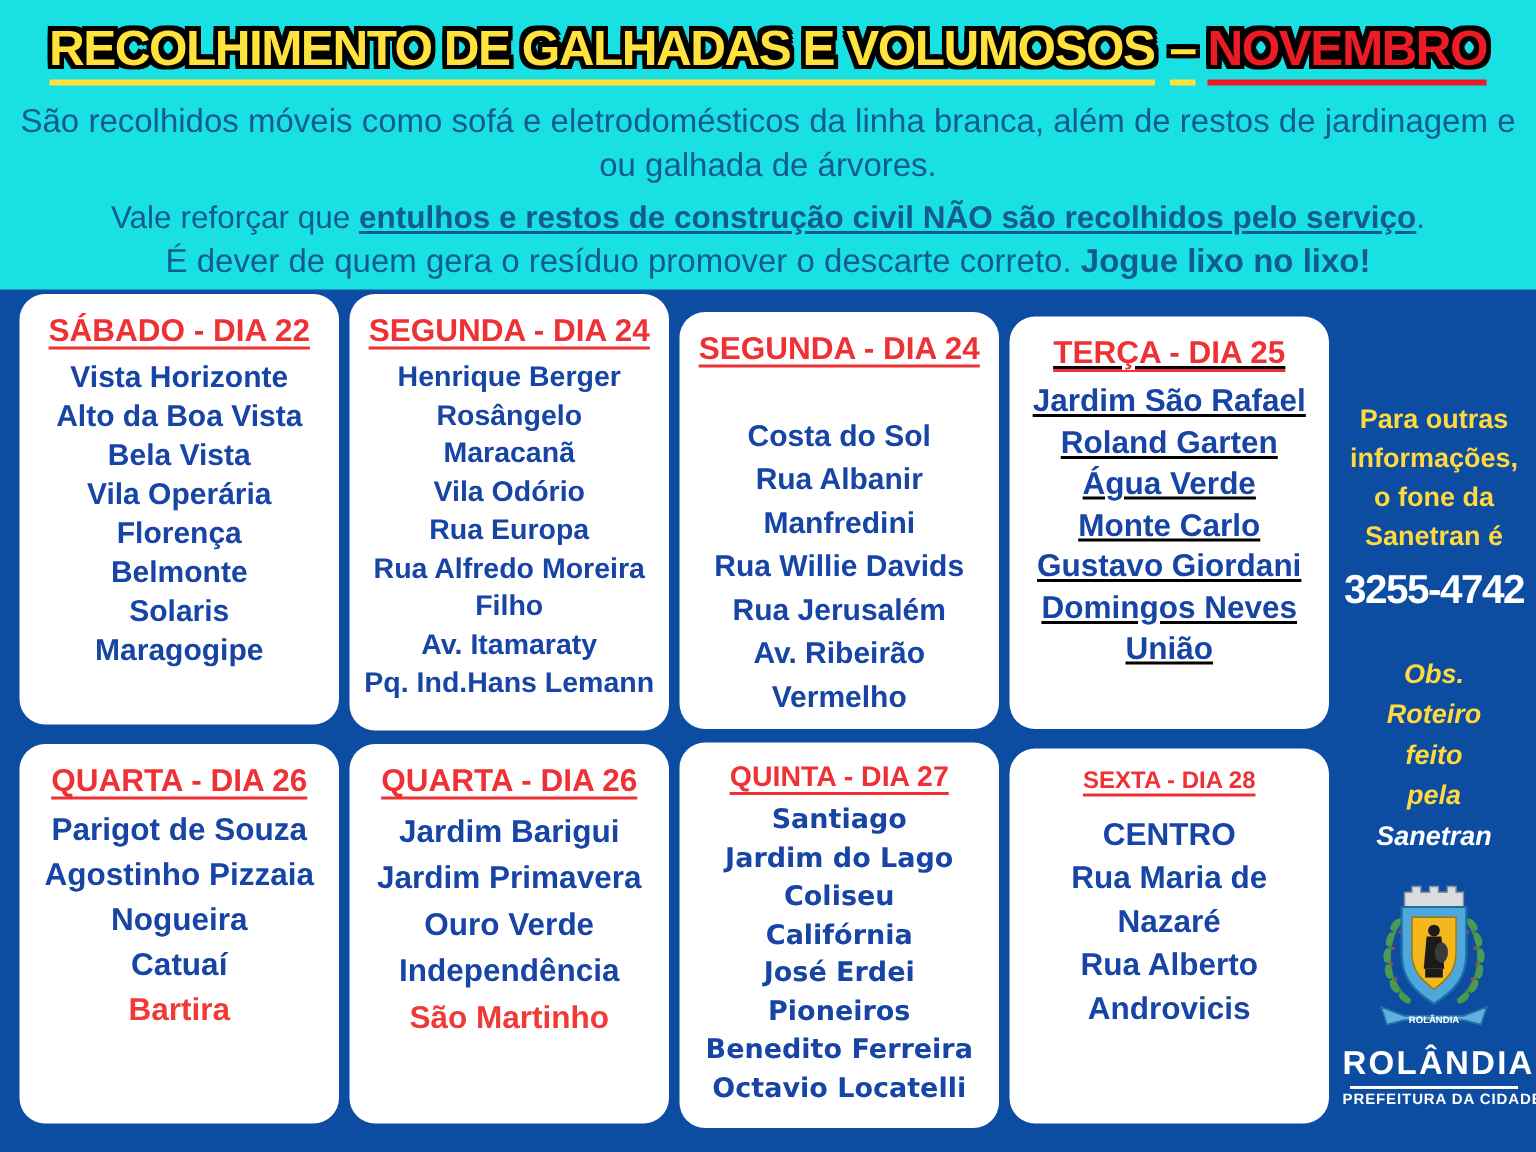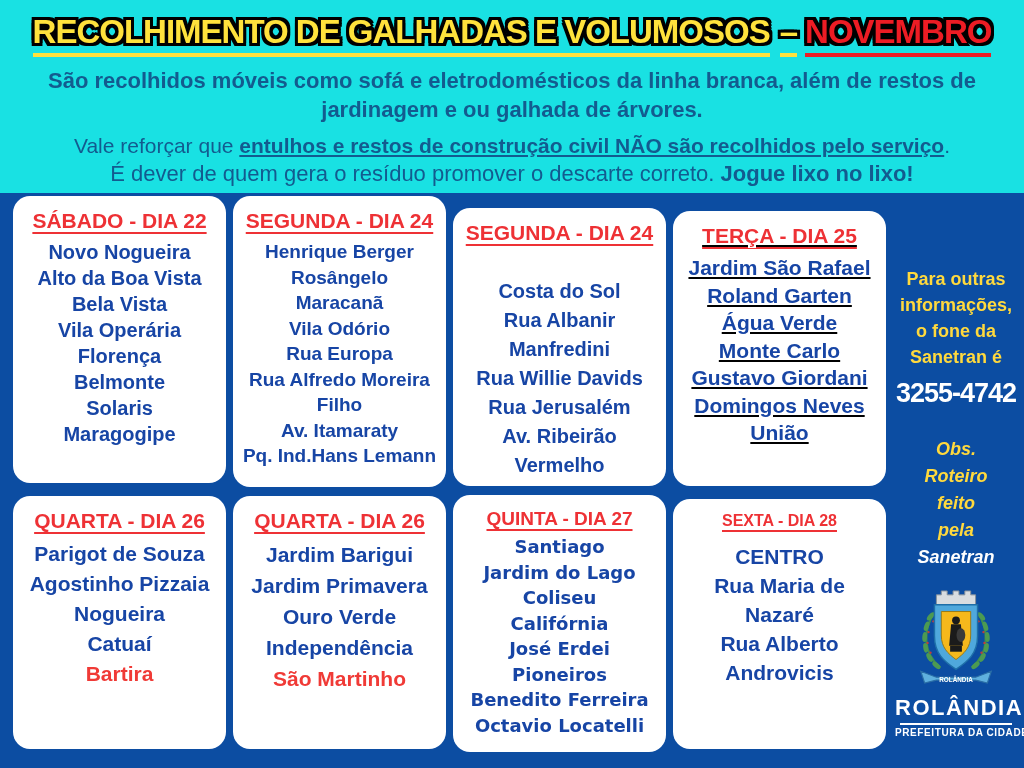--- a/index.html
+++ b/index.html
@@ -14,21 +14,21 @@
 
   
   .top-band{background:var(--cyan-bg);height:193px;padding-top:12px;text-align:center;}
   .title-line{white-space:nowrap;font-weight:900;font-size:33px;letter-spacing:-1px;line-height:40px;
     text-shadow:-3px -3px 0 #000,3px -3px 0 #000,-3px 3px 0 #000,3px 3px 0 #000,
                 -3px 0 0 #000,3px 0 0 #000,0 -3px 0 #000,0 3px 0 #000;}
   .t-main,.t-dash{color:var(--title-yellow);display:inline-block;border-bottom:4px solid var(--title-yellow);padding-bottom:1px;}
   .t-dash{margin:0 8px 0 10px;}
   .t-month{color:var(--title-red);display:inline-block;border-bottom:4px solid var(--title-red);padding-bottom:1px;}
   .intro{color:var(--intro-blue);}
-  .intro-p1{font-size:22px;font-weight:700;line-height:29px;margin-top:9px;padding:0 6px;}
+  .intro-p1{font-size:22px;font-weight:400;line-height:29px;margin-top:9px;padding:0 6px;}
   .intro-p2{font-size:21px;font-weight:500;line-height:28px;margin-top:8px;padding:0 4px;}
   .intro-p3{font-size:22px;font-weight:500;line-height:28px;}
   .bu{font-weight:800;text-decoration:underline;}
   .b{font-weight:800;}
 
   
   .main-area{display:flex;height:575px;padding:3px 1px 0 13px;}
   .cards-grid{display:flex;flex-wrap:wrap;width:882px;align-content:flex-start;align-items:flex-start;}
   .card{background:#fff;border-radius:17px;width:213px;margin-right:7px;padding:13px 8px 0 8px;text-align:center;}
   .card:nth-child(1){height:287px;}
@@ -84,21 +84,21 @@
     <p class="intro intro-p2"><span>Vale reforçar que </span><span class="bu">entulhos e restos de construção civil NÃO são recolhidos pelo serviço</span><span>.</span></p>
 
     <p class="intro intro-p3"><span>É dever de quem gera o resíduo promover o descarte correto. </span><span class="b">Jogue lixo no lixo!</span></p>
   </header>
 
   <main class="main-area">
     <div class="cards-grid" id="cards-grid">
         <div class="card">
           <div class="card-title">SÁBADO  - DIA 22</div>
           <div class="items">
-            <div class="item">Novo Nogueira</div>
+            <div class="item">Vista Horizonte</div>
             <div class="item">Alto da Boa Vista</div>
             <div class="item">Bela Vista</div>
             <div class="item">Vila Operária</div>
             <div class="item">Florença</div>
             <div class="item">Belmonte</div>
             <div class="item">Solaris</div>
             <div class="item">Maragogipe</div>
           </div>
         </div>
         <div class="card">

